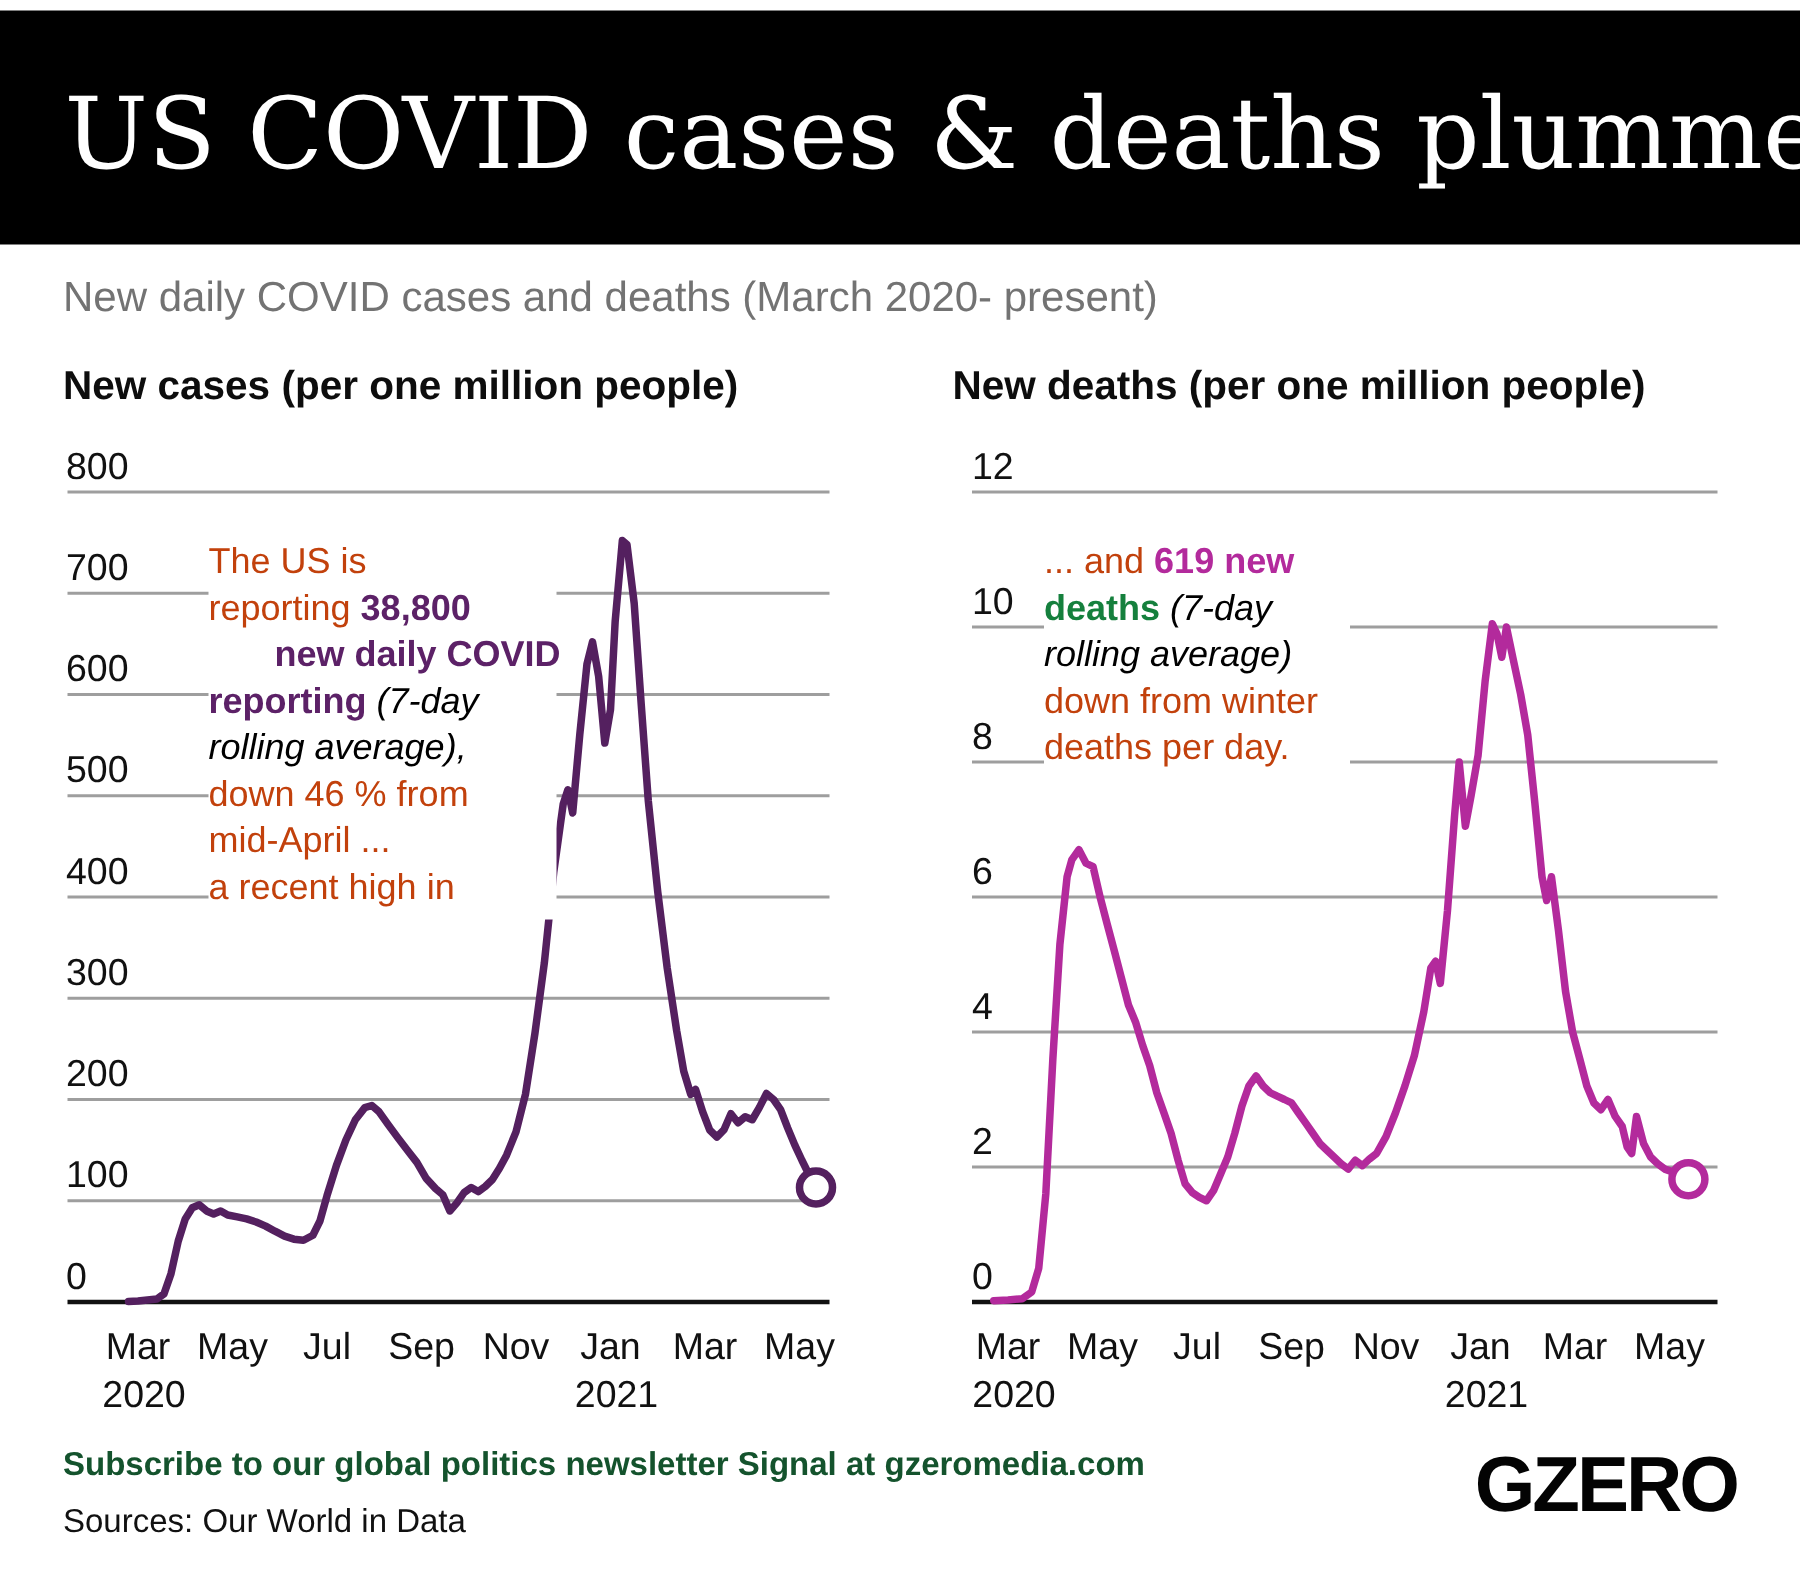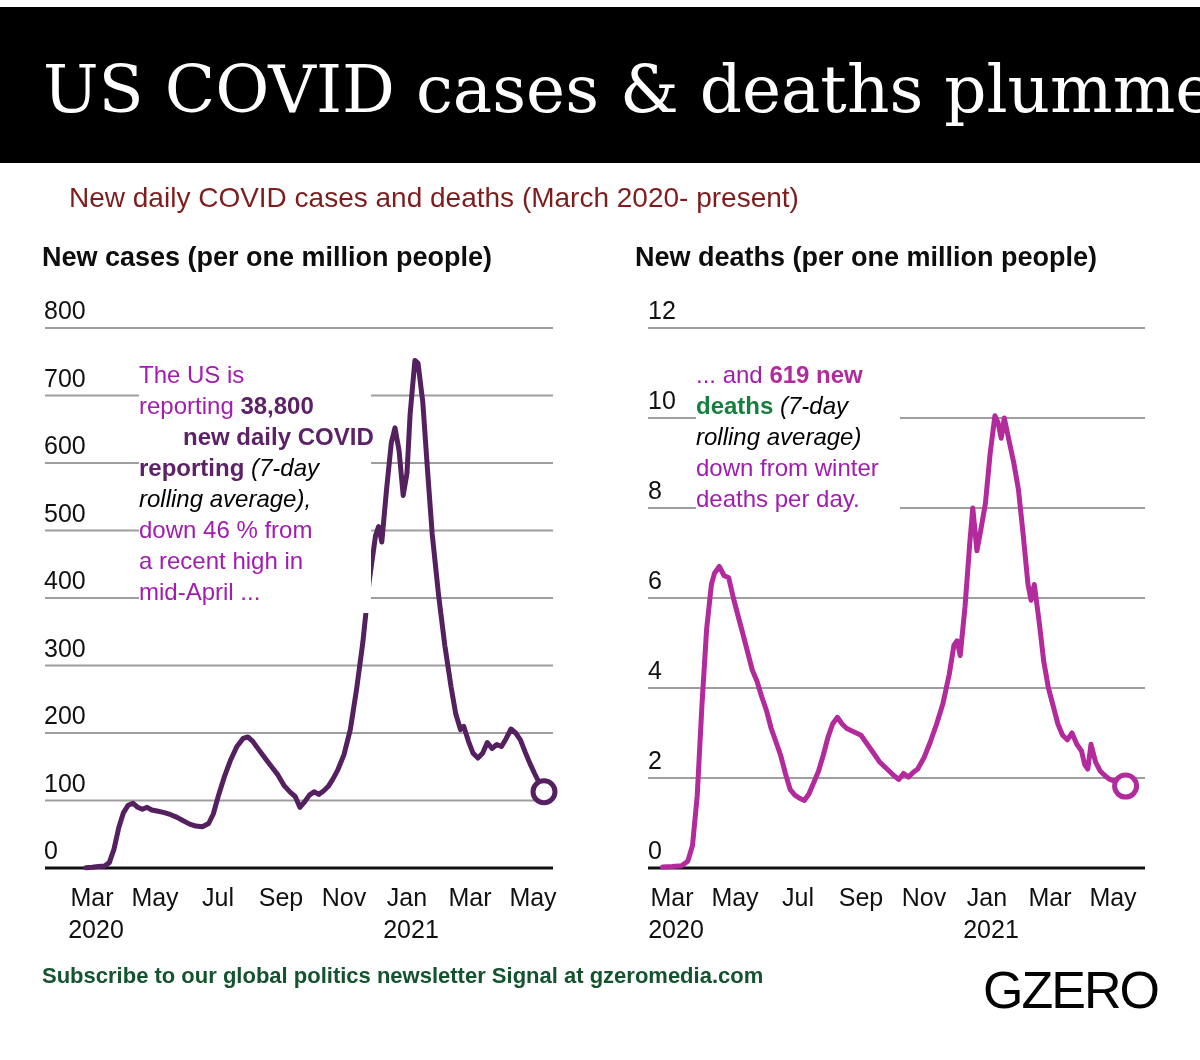--- a/index.html
+++ b/index.html
@@ -1,37 +1,37 @@
 <!DOCTYPE html>
 <html><head>
 <meta charset="utf-8">
 <style>
   html,body{margin:0;padding:0;background:#fff;}
   .page{position:relative;width:1200px;height:1060px;background:#fff;overflow:hidden;
         font-family:"Liberation Sans",sans-serif;color:#111;}
   .banner{position:absolute;left:0;top:7px;width:1200px;height:156px;background:#000;z-index:3;}
   .title{position:absolute;left:43px;top:44px;color:#fff;white-space:nowrap;
          font-family:"DejaVu Serif",serif;font-weight:400;font-size:66px;letter-spacing:0px;}
-  .subtitle{position:absolute;left:42px;top:182px;font-size:28px;color:#7f1d1d;z-index:3;white-space:nowrap;margin-left:27px;}
+  .subtitle{position:absolute;left:42px;top:182px;font-size:28px;color:#737373;z-index:3;white-space:nowrap;}
   .ct{position:absolute;top:242px;font-size:27px;font-weight:700;color:#0d0d0d;z-index:3;white-space:nowrap;}
   .ct-cases{left:42px;}
   .ct-deaths{left:635px;}
   svg.charts{position:absolute;left:0;top:0;z-index:1;}
   svg.charts text{font-family:"Liberation Sans",sans-serif;font-size:25px;fill:#111;}
   .ann{position:absolute;z-index:2;background:#ffffff;font-size:24px;line-height:31px;
        padding:2px 4px 6px 0;}
   .ann-cases{left:139px;top:357px;width:228px;}
   .ann-deaths{left:696px;top:357px;width:200px;}
   .ann-line{white-space:nowrap;}
-  .c-g{color:#a21caf;}
+  .c-g{color:#c2410c;}
   .c-i{color:#000000;font-style:italic;}
   .c-a{font-weight:700;}
   .f-sub{position:absolute;left:42px;top:963px;font-size:22px;font-weight:700;color:#14532d;z-index:3;white-space:nowrap;}
   .f-src{position:absolute;left:42px;top:1001px;font-size:22px;color:#111;z-index:3;white-space:nowrap;}
-  .logo{position:absolute;right:42px;top:960px;font-size:52px;font-weight:400;letter-spacing:-2px;
+  .logo{position:absolute;right:42px;top:960px;font-size:52px;font-weight:700;letter-spacing:-2px;
         color:#030303;z-index:3;}
 </style>
 </head>
 <body>
 
 <div class="page">
 
   <div class="banner">
     <div class="title">US COVID cases &amp; deaths plummet</div>
   </div>
@@ -100,27 +100,28 @@
       <circle cx="1125.6" cy="786.1" r="11" fill="#fff" stroke="#b32a9c" stroke-width="5"></circle>
     </svg>
 
   <div class="ann ann-cases">
       <div class="ann-line"><span class="c-g">The US is</span></div>
       <div class="ann-line"><span class="c-g">reporting </span><span class="c-a" style="color: rgb(92, 33, 103);">38,800</span></div>
       <div class="ann-line"><span class="c-a" style="color: rgb(92, 33, 103); margin-left: 44px;">new daily COVID</span></div>
       <div class="ann-line"><span class="c-a" style="color: rgb(92, 33, 103);">reporting</span><span class="c-i"> (7-day</span></div>
       <div class="ann-line"><span class="c-i">rolling average),</span></div>
       <div class="ann-line"><span class="c-g">down 46 % from</span></div>
+      <div class="ann-line"><span class="c-g">mid-April ...</span></div>
       <div class="ann-line"><span class="c-g">a recent high in</span></div>
-      <div class="ann-line"><span class="c-g">mid-April ...</span></div>
     </div>
   <div class="ann ann-deaths">
       <div class="ann-line"><span class="c-g">... and </span><span class="c-a" style="color: rgb(179, 42, 156);">619 new</span></div>
       <div class="ann-line"><span class="c-a" style="color: #15803d;">deaths</span><span class="c-i"> (7-day</span></div>
       <div class="ann-line"><span class="c-i">rolling average)</span></div>
       <div class="ann-line"><span class="c-g">down from winter</span></div>
       <div class="ann-line"><span class="c-g">deaths per day.</span></div>
     </div>
 
   <div class="f-sub">Subscribe to our global politics newsletter Signal at gzeromedia.com</div>
+  <div class="f-src">Sources: Our World in Data</div>
   <div class="logo">GZERO</div>
 
 </div>
 
 </body></html>

